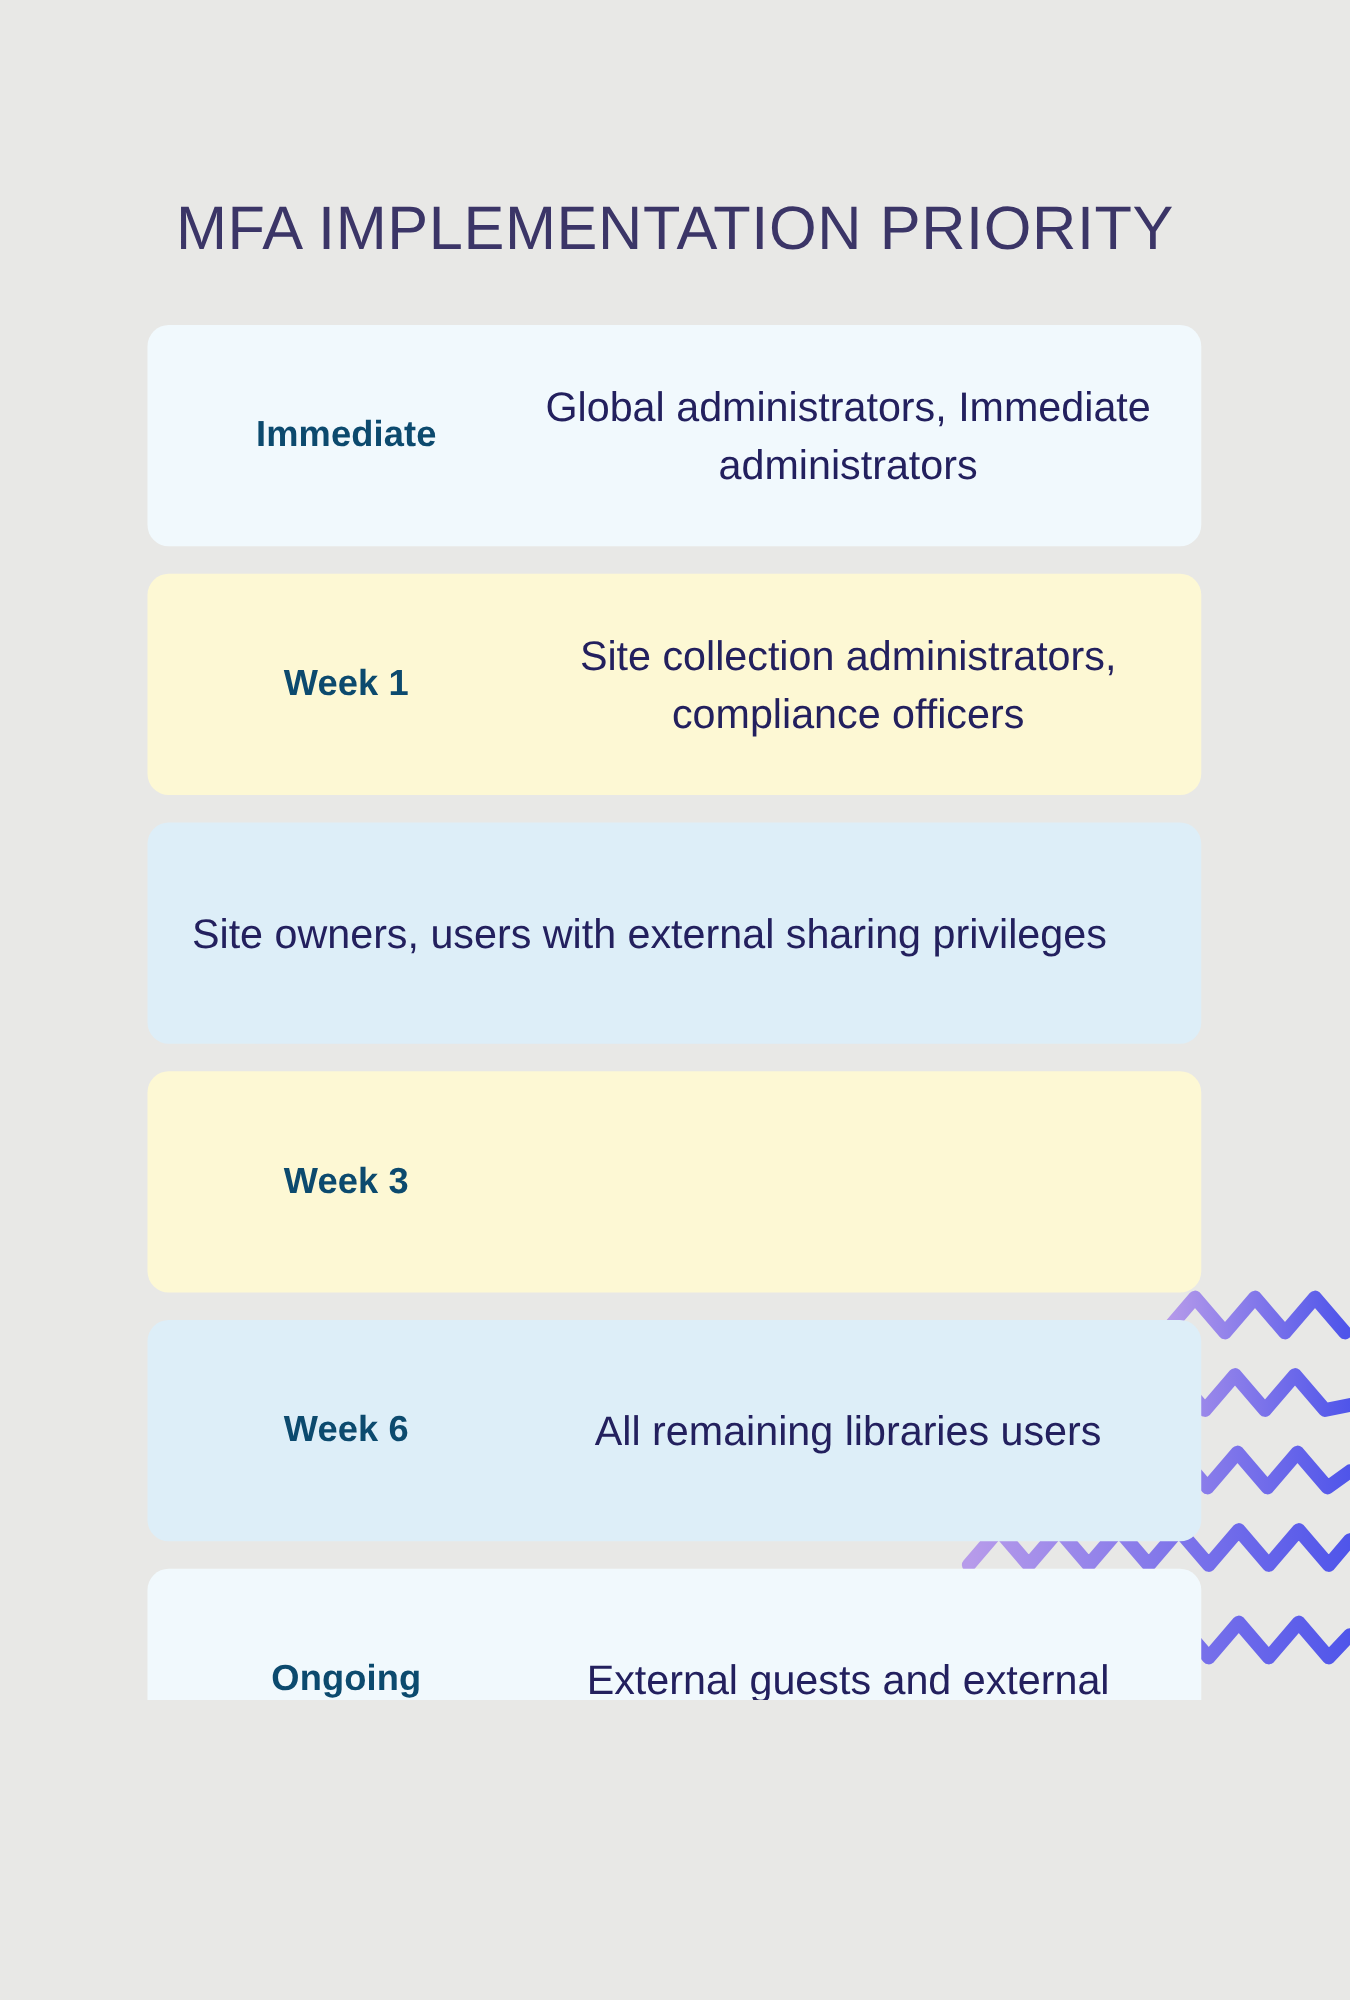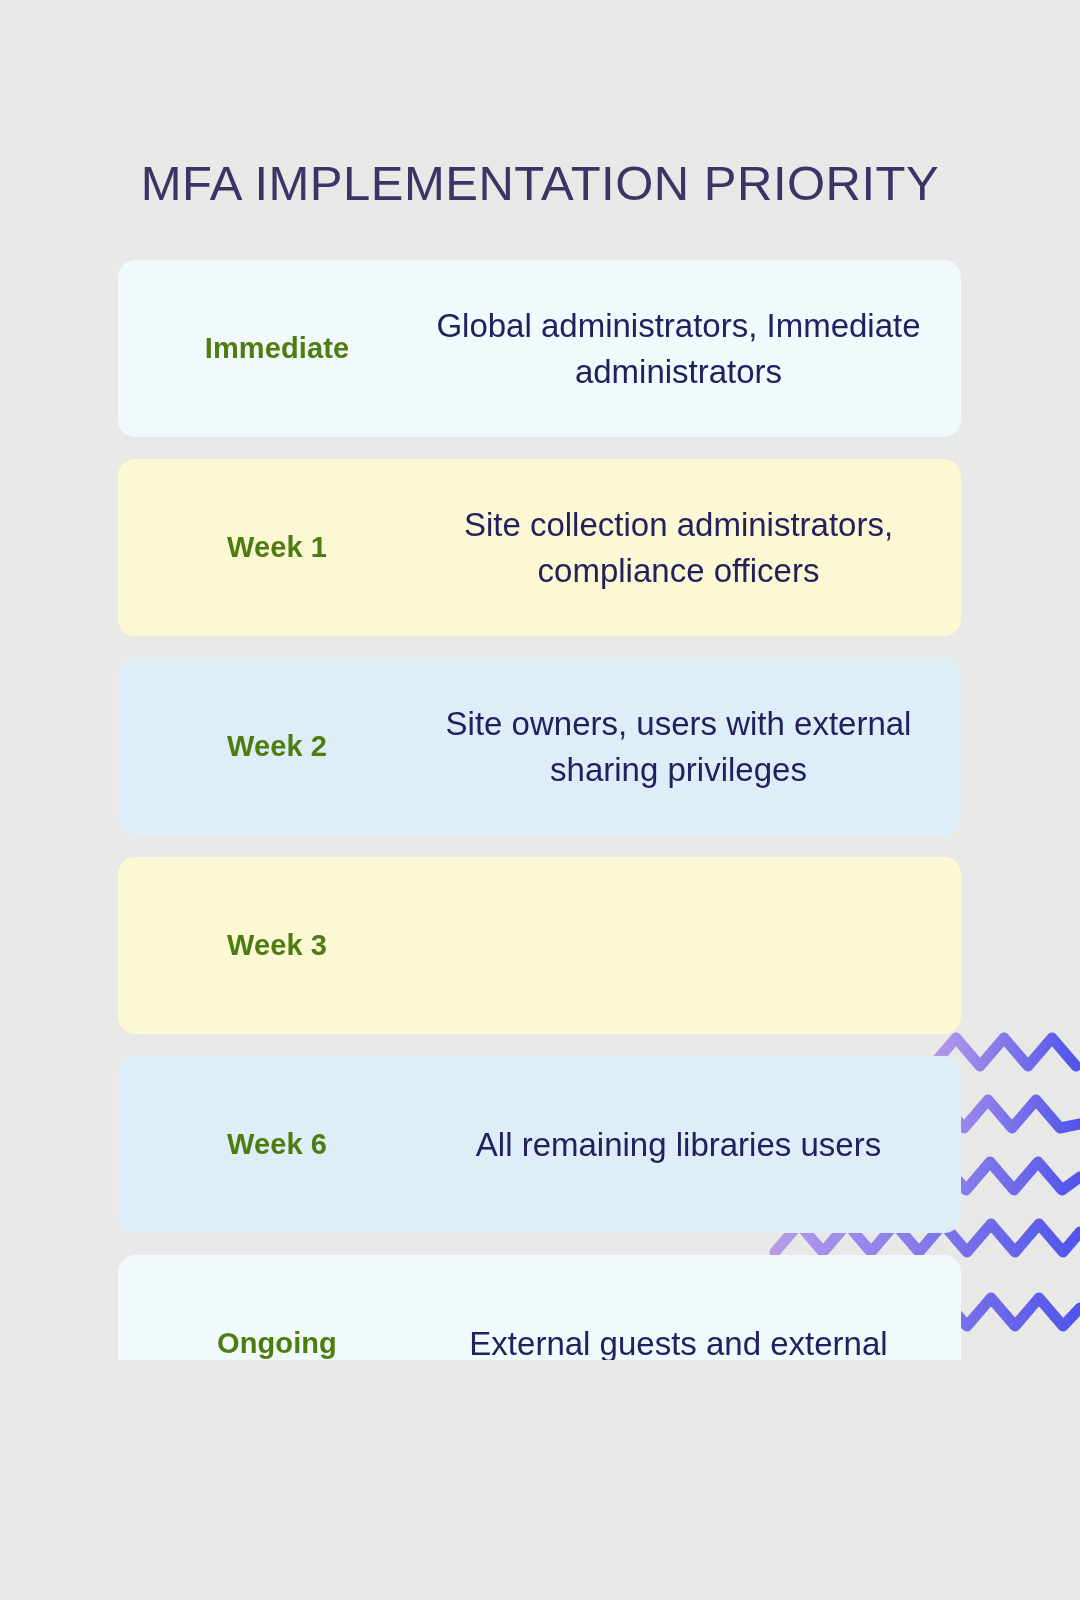--- a/index.html
+++ b/index.html
@@ -76,21 +76,21 @@
   .row-tint-yellow { background: #fdf8d4; }
   .row-tint-blue   { background: #ddeef8; }
 
   .row-phase {
     flex: 0 0 290px;
     padding: 0 14px;
     text-align: center;
     font-size: 29px;
     font-weight: 700;
     letter-spacing: 0.1px;
-    color: #4d7c0f;
+    color: #0c4a6e;
     line-height: 1.2;
   }
 
   .row-desc {
     flex: 1 1 auto;
     padding-right: 40px;
     text-align: center;
     font-size: 33px;
     font-weight: 400;
     line-height: 46px;
@@ -126,21 +126,20 @@
       <div class="row-phase">Immediate</div>
       <div class="row-desc">Global administrators, Immediate administrators</div>
     </div>
 
     <div class="priority-row row-tint-yellow">
       <div class="row-phase">Week 1</div>
       <div class="row-desc">Site collection administrators, compliance officers</div>
     </div>
 
     <div class="priority-row row-tint-blue">
-      <div class="row-phase">Week 2</div>
       <div class="row-desc">Site owners, users with external sharing privileges</div>
     </div>
 
     <div class="priority-row row-tint-yellow">
       <div class="row-phase">Week 3</div>
     </div>
 
     <div class="priority-row row-tint-blue">
       <div class="row-phase">Week 6</div>
       <div class="row-desc">All remaining libraries users</div>

